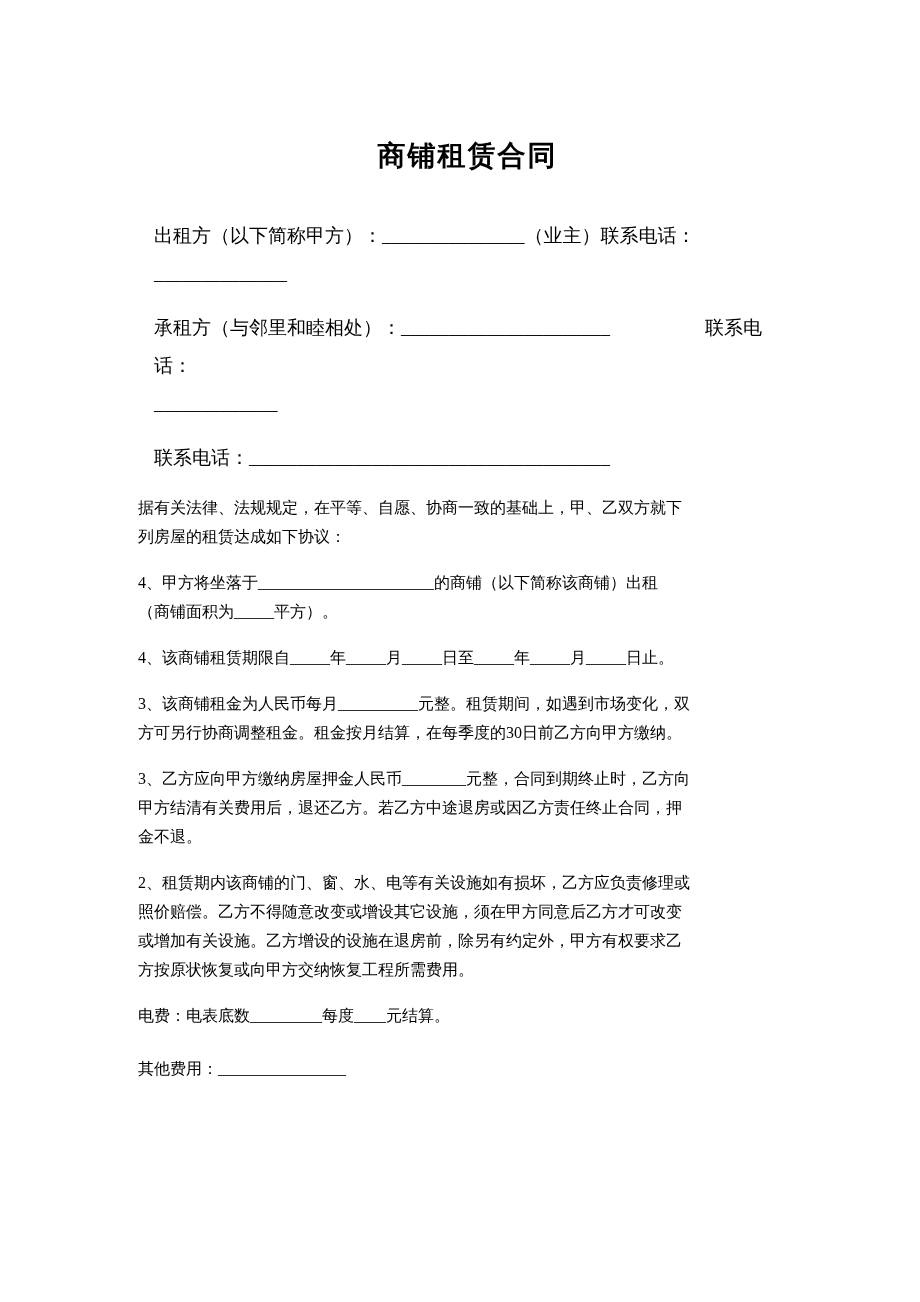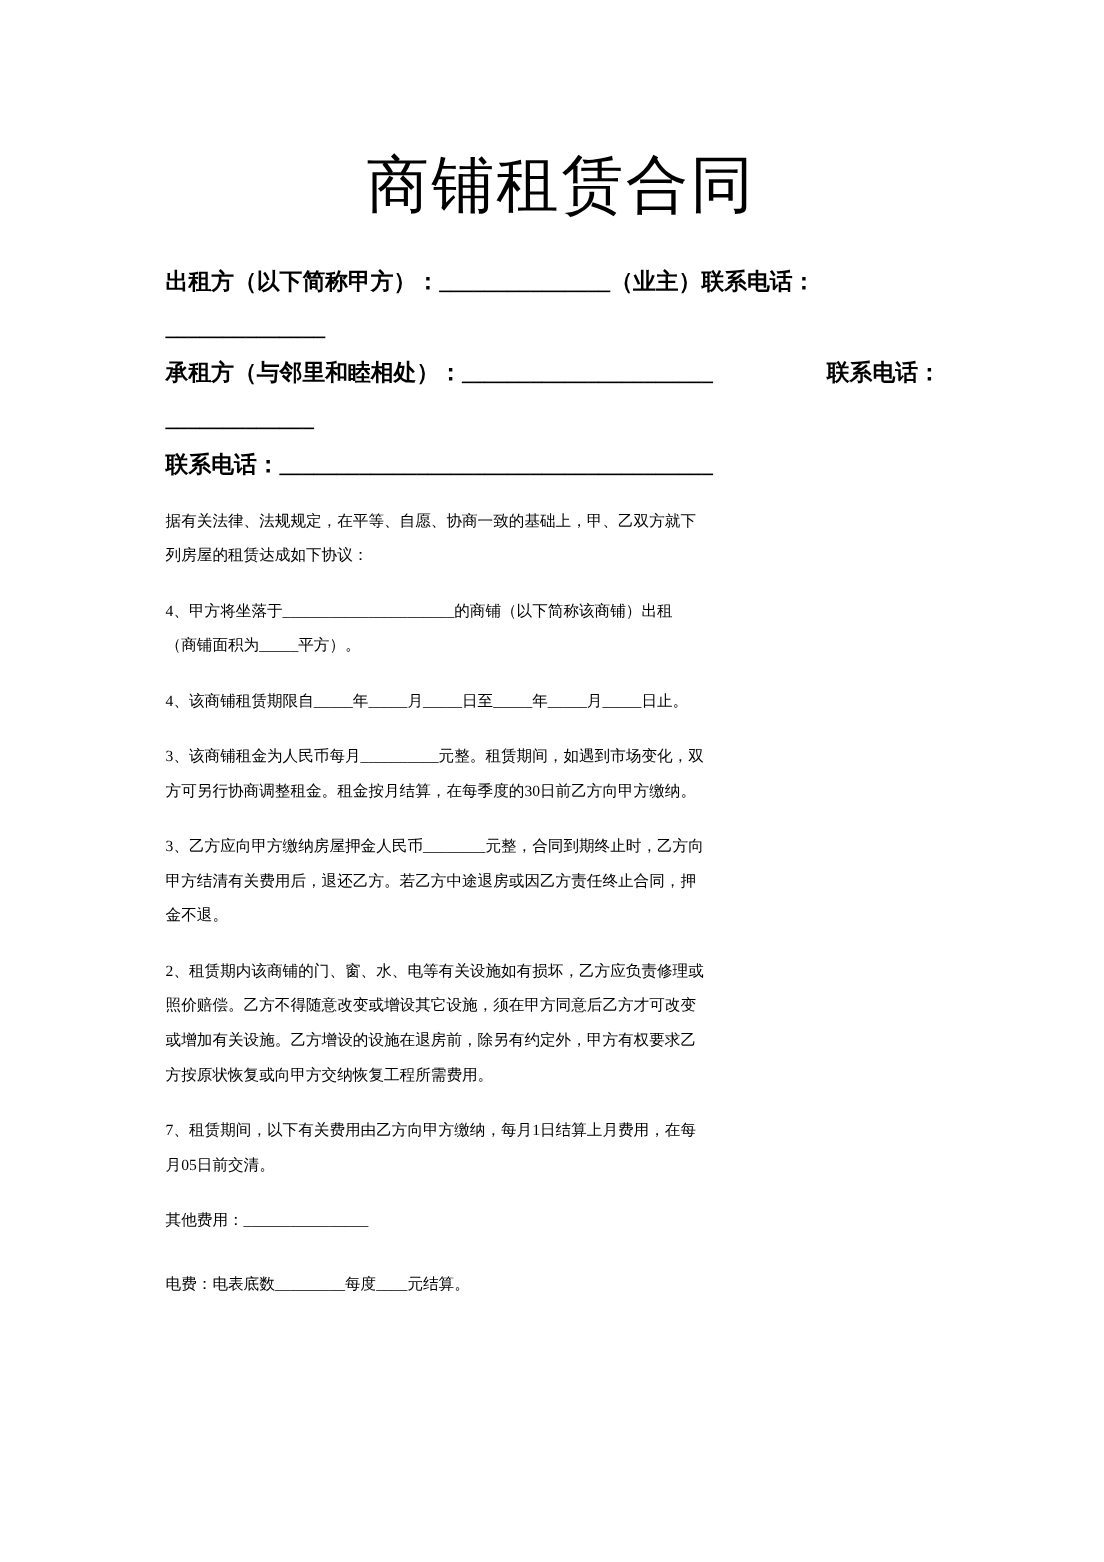--- a/index.html
+++ b/index.html
@@ -15,37 +15,36 @@
   }
   .page {
     box-sizing: border-box;
     width: 920px;
     height: 1302px;
     background: #ffffff;
     padding: 131px 123px 0 138px;
     overflow: hidden;
   }
   .doc-title {
-    font-size: 52px;
-    font-weight: 400;
+    font-size: 28px;
+    font-weight: 700;
     line-height: 50px;
     letter-spacing: 2px;
     text-align: center;
     margin: 0 0 36px 0;
     white-space: pre-wrap;
   }
   .hdr {
     font-size: 19px;
     line-height: 38px;
-    margin: 0;
+    margin: 16px;
     white-space: pre-wrap;
-    font-weight: bold;
   }
   .para {
-    font-size: 13px;
+    font-size: 16px;
     line-height: 29px;
     margin: 0 0 17px 0;
     white-space: pre-wrap;
   }
   .para.first {
     margin-top: 12px;
   }
   .fee {
     margin-bottom: 24px;
   }
@@ -79,21 +78,19 @@
   <p class="para">3、乙方应向甲方缴纳房屋押金人民币________元整，合同到期终止时，乙方向
 甲方结清有关费用后，退还乙方。若乙方中途退房或因乙方责任终止合同，押
 金不退。</p>
 
   <p class="para">2、租赁期内该商铺的门、窗、水、电等有关设施如有损坏，乙方应负责修理或
 照价赔偿。乙方不得随意改变或增设其它设施，须在甲方同意后乙方才可改变
 或增加有关设施。乙方增设的设施在退房前，除另有约定外，甲方有权要求乙
 方按原状恢复或向甲方交纳恢复工程所需费用。</p>
 
 
-  <p class="para">7、租赁期间，以下有关费用由乙方向甲方缴纳，每月1日结算上月费用，在每
-月05日前交清。</p>
 
 
+  <p class="para fee">电费：电表底数_________每度____元结算。</p>
+
   <p class="para fee">其他费用：________________</p>
-
-  <p class="para fee">电费：电表底数_________每度____元结算。</p>
 
 </div>
 
 </body></html>

